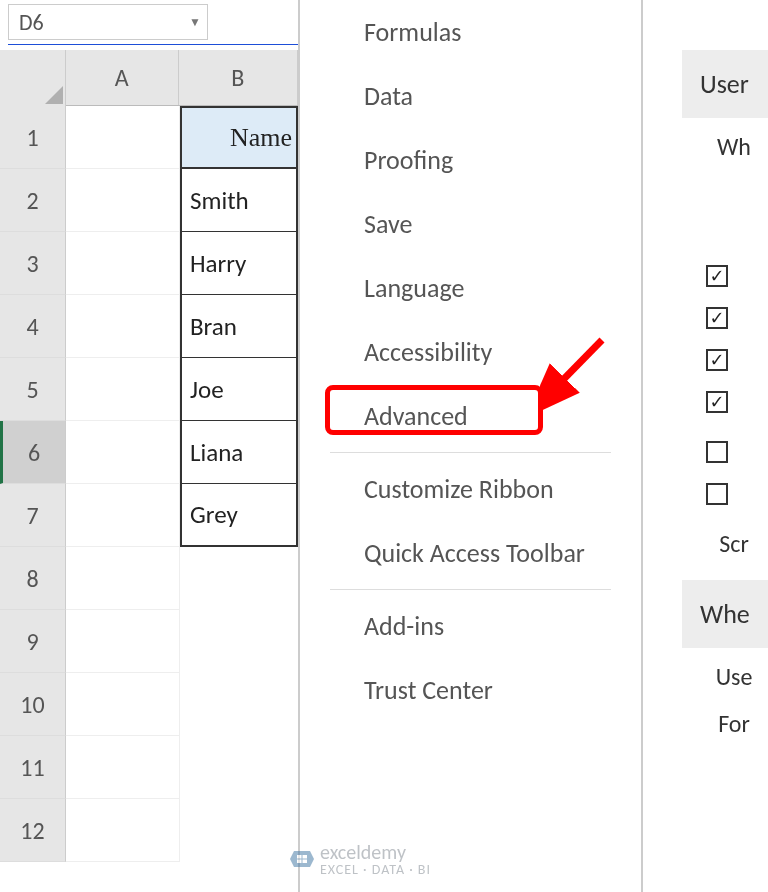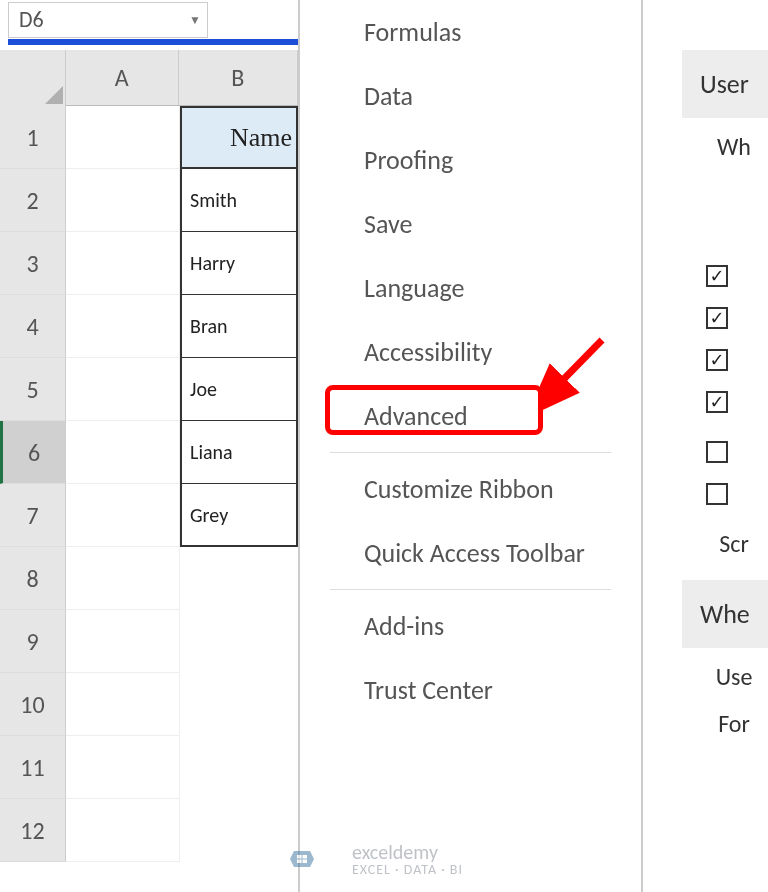--- a/index.html
+++ b/index.html
@@ -13,21 +13,21 @@
     }
     
     .name-box-area {
       position: absolute;
       top: 0;
       left: 8px;
       width: 330px;
       height: 45px;
       display: flex;
       align-items: center;
-      border-bottom: 6px solid #1d4ed8;
+      border-bottom: 1px solid #1d4ed8;
     }
     .name-box {
       background: #fff;
       border: 1px solid #ccc;
       height: 36px;
       width: 200px;
       display: flex;
       align-items: center;
       padding-left: 10px;
       font-size: 22px;
@@ -109,21 +109,21 @@
       border-right: 1px solid #eee;
       border-bottom: 1px solid #eee;
       background: #fff;
     }
     .cell-B {
       width: 118px;
       background: #fff;
       display: flex;
       align-items: center;
       padding-left: 8px;
-      font-size: 20px;
+      font-size: 25px;
       color: #222;
     }
     .B-header {
       background: #ddebf7;
       border: 2px solid #333;
       border-bottom: 2px solid #333;
       font-weight: normal;
       justify-content: flex-end;
       padding-right: 4px;
       font-size: 26px;
@@ -218,21 +218,20 @@
     }
     .watermark {
       position: absolute;
       left: 290px;
       top: 840px;
       display: flex;
       align-items: center;
       opacity: 0.55;
       color: #8a9199;
       font-size: 20px;
-      gap: 32px;
     }
     .wm-icon {
       width: 24px; height: 22px;
       margin-right: 6px;
       position: relative;
     }
     .wm-sub { font-size: 14px; letter-spacing: 1px; display:block; color:#8a9199; margin-top:-3px;}
   </style>
 </head>
 <body>

